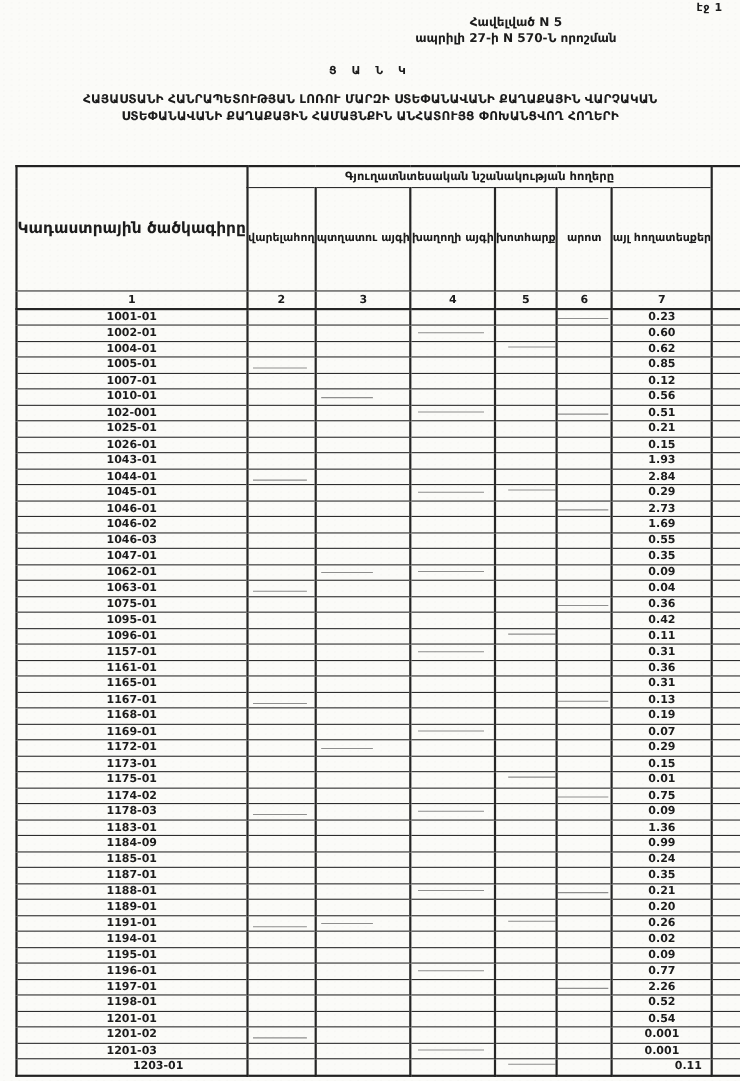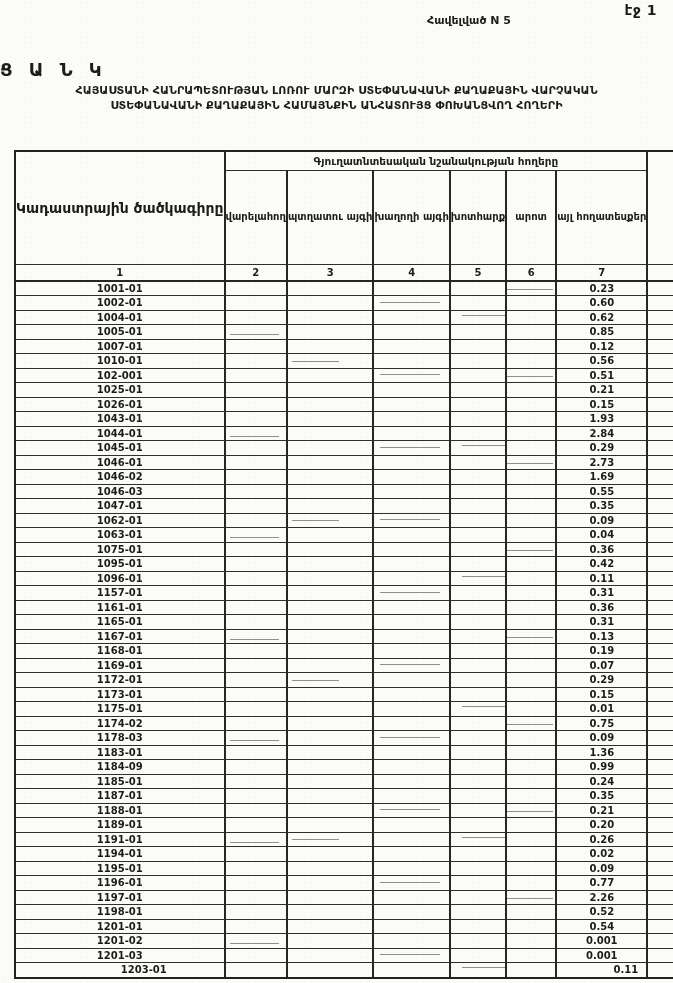--- a/index.html
+++ b/index.html
@@ -6,29 +6,29 @@
   body{
     width:673px;height:983px;position:relative;overflow:hidden;
     background-color:#fbfbf8;
     background-image:radial-gradient(rgba(40,40,40,.045) .6px, transparent .8px);
     background-size:7px 5px;
     font-family:"DejaVu Sans", sans-serif;
     color:#1c1c1c;
     -webkit-font-smoothing:none;
   }
   .page-label{
-    position:absolute;top:2px;right:16px;font-size:14px;font-weight:700;letter-spacing:.5px;
+    position:absolute;top:2px;right:16px;font-size:10px;font-weight:700;letter-spacing:.5px;
   }
   .appendix{
     position:absolute;top:14px;left:278px;width:382px;text-align:center;
     font-size:11px;font-weight:700;line-height:13.5px;
   }
   .doc-heading{
-    position:absolute;top:59px;left:0;width:100%;text-align:left;
-    font-size:18px;font-weight:700;letter-spacing:5px;
+    position:absolute;top:59px;left:0;width:100%;text-align:center;
+    font-size:10px;font-weight:700;letter-spacing:5px;
   }
   .doc-title{
     position:absolute;top:83px;left:4px;width:665px;text-align:center;
     font-size:11px;font-weight:700;line-height:15px;letter-spacing:.1px;
   }
   table.sheet{
     position:absolute;top:150px;left:14px;
     border-collapse:collapse;table-layout:fixed;
   }
   table.sheet td{
@@ -58,20 +58,21 @@
   .data tr:nth-child(9n+3) td.c-emp:nth-child(5)::after{content:"";top:30%;left:20%;right:-40%;}
   .data tr:nth-child(11n+6) td.c-emp:nth-child(3)::after{content:"";top:50%;left:5%;right:40%;}
 </style>
 </head>
 <body>
 
 <div class="page-label">էջ 1</div>
 
 <div class="appendix">
   <div>Հավելված N 5</div>
+  <div>ապրիլի 27-ի N 570-Ն որոշման</div>
 </div>
 
 <div class="doc-heading">Ց Ա Ն Կ</div>
 
 <div class="doc-title">
   <div>ՀԱՅԱՍՏԱՆԻ ՀԱՆՐԱՊԵՏՈՒԹՅԱՆ ԼՈՌՈՒ ՄԱՐԶԻ ՍՏԵՓԱՆԱՎԱՆԻ ՔԱՂԱՔԱՅԻՆ ՎԱՐՉԱԿԱՆ</div>
   <div>ՍՏԵՓԱՆԱՎԱՆԻ ՔԱՂԱՔԱՅԻՆ ՀԱՄԱՅՆՔԻՆ ԱՆՀԱՏՈՒՅՑ ՓՈԽԱՆՑՎՈՂ ՀՈՂԵՐԻ</div>
 </div>
 
 <table class="sheet">

